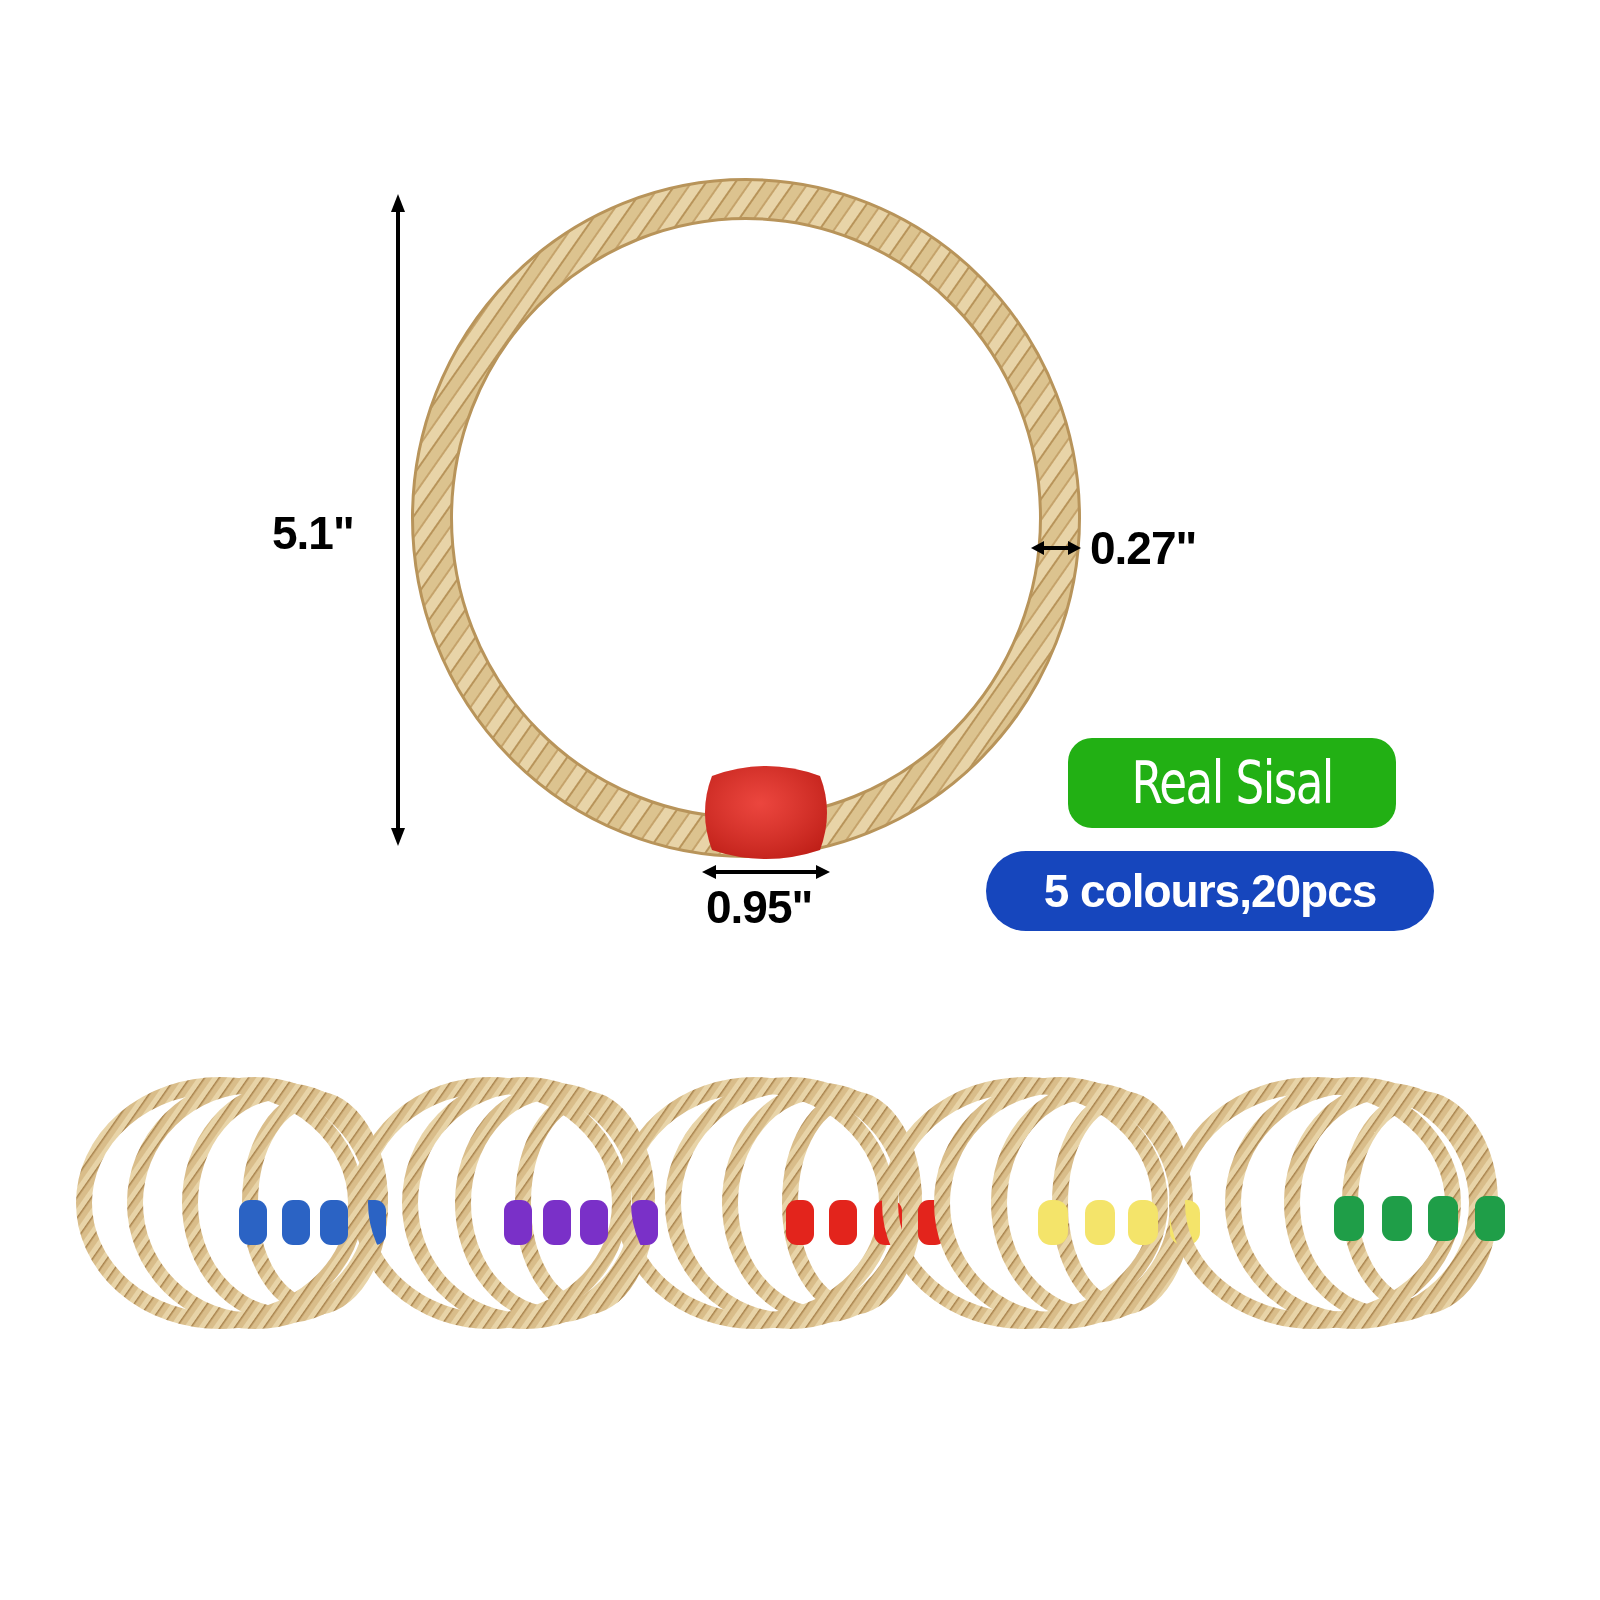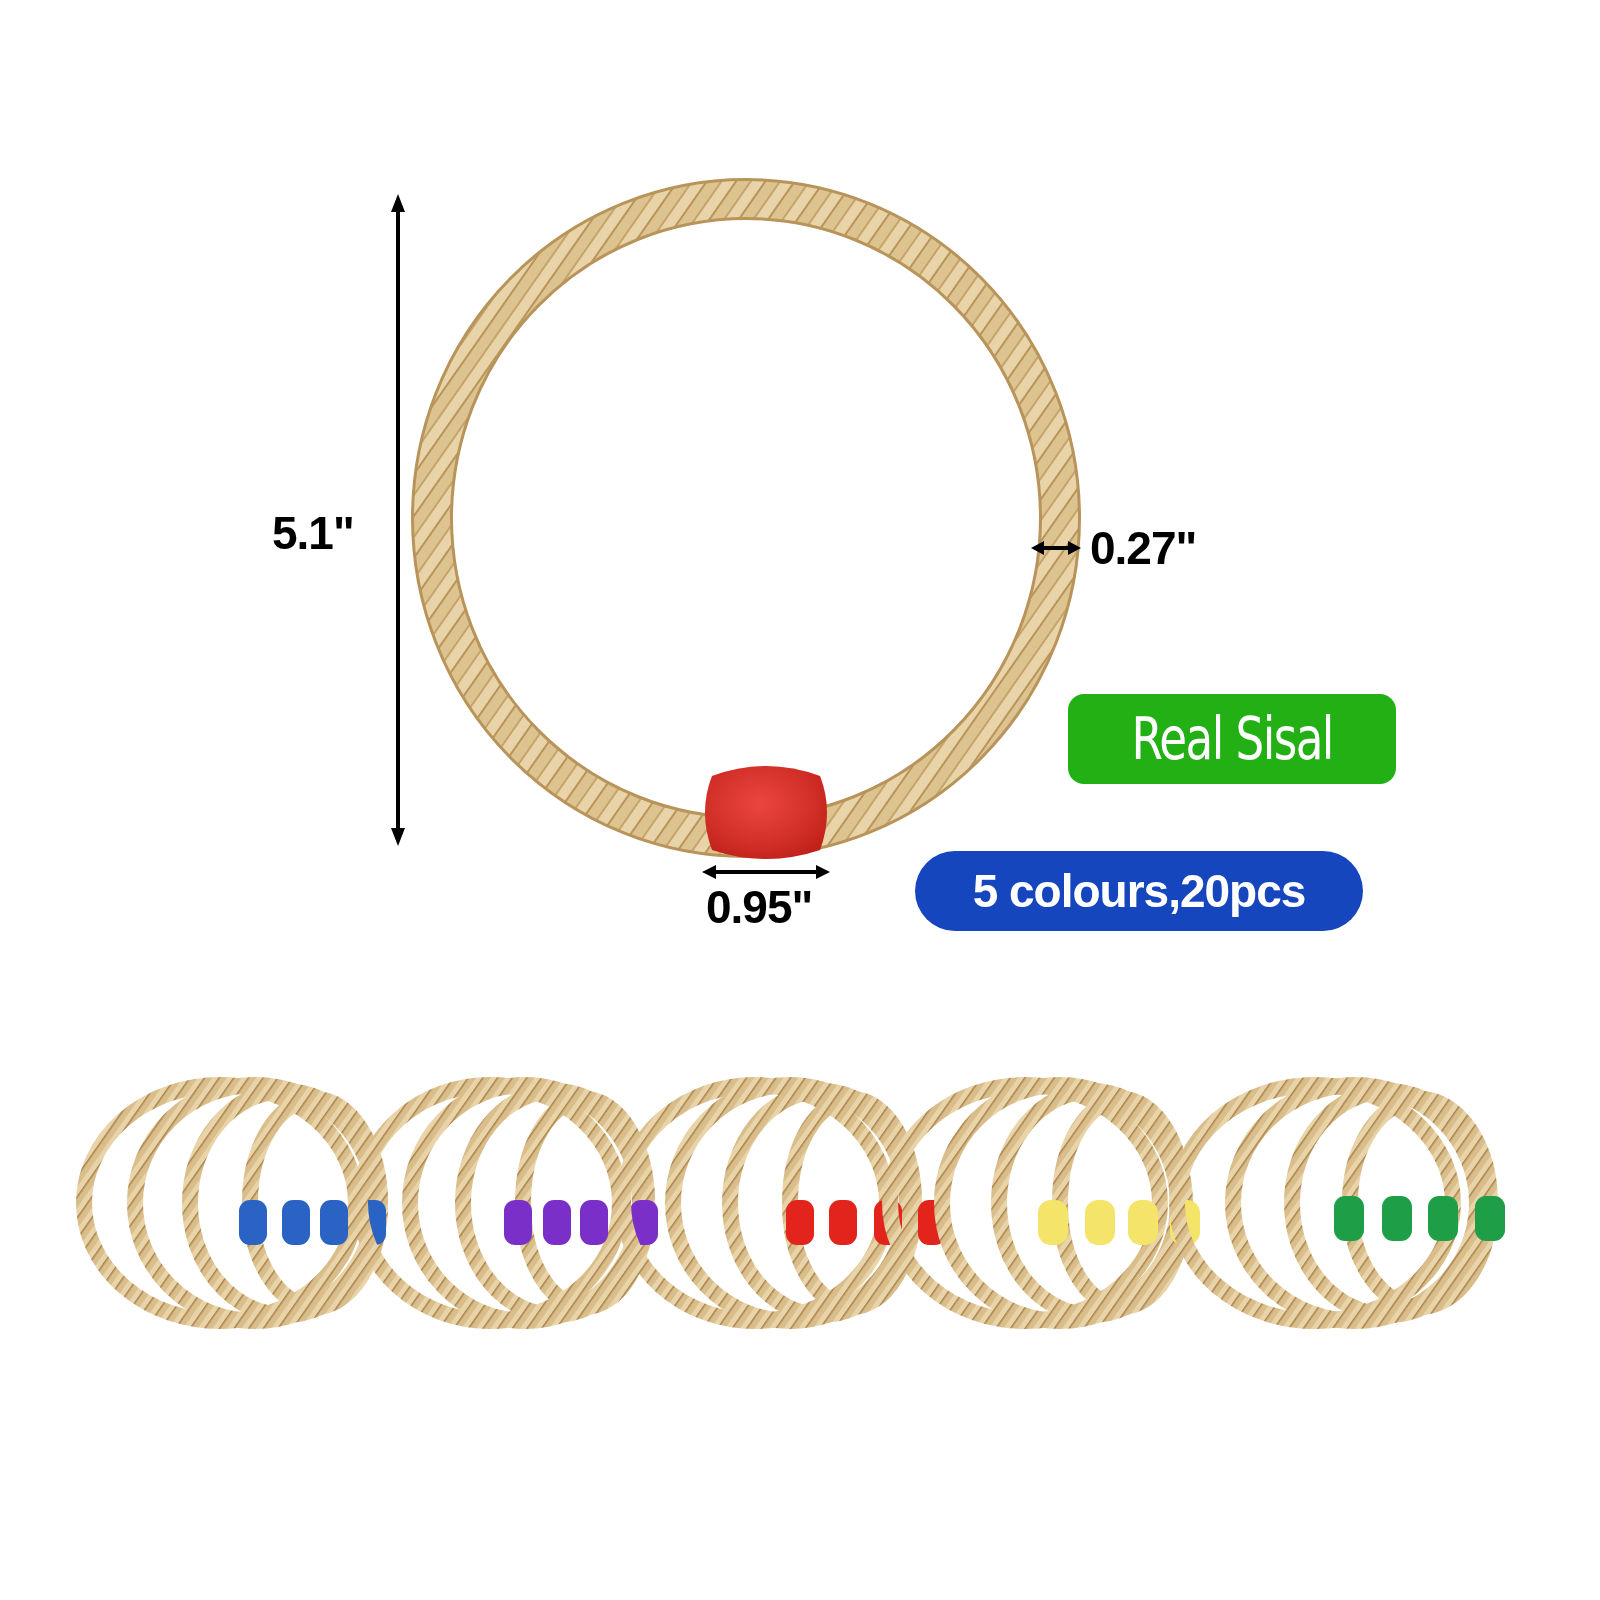--- a/index.html
+++ b/index.html
@@ -1,24 +1,24 @@
 <!DOCTYPE html>
 <html><head>
 <meta charset="utf-8">
 <style>
   html, body { margin: 0; padding: 0; background: #ffffff; }
   body { width: 1600px; height: 1600px; position: relative; overflow: hidden;
          font-family: "Liberation Sans", sans-serif; }
   .abs { position: absolute; }
   .dim-label { font-weight: bold; color: #000; font-size: 46px; letter-spacing: -1px; line-height: 1; }
   .badge { position: absolute; display: flex; align-items: center; justify-content: center; color: #fff; }
-  .badge-green { left: 1068px; top: 694px; width: 328px; height: 90px; border-radius: 16px; background: #22b014;
+  .badge-green { left: 1068px; top: 738px; width: 328px; height: 90px; border-radius: 24px; background: #22b014;
                  font-family: "DejaVu Sans", sans-serif; font-size: 58px; letter-spacing: -2px; transform-origin: center; }
   .badge-green span { display: inline-block; transform: scaleX(0.78); }
-  .badge-blue { left: 915px; top: 851px; width: 448px; height: 80px; border-radius: 40px; background: #1646bd;
+  .badge-blue { left: 986px; top: 851px; width: 448px; height: 80px; border-radius: 40px; background: #1646bd;
                 font-weight: bold; font-size: 46px; letter-spacing: -1px; }
   svg { position: absolute; left: 0; top: 0; }
 </style>
 </head>
 <body>
 
 <svg width="1600" height="1600" viewBox="0 0 1600 1600">
   <defs>
     <pattern id="rope" width="24" height="24" patternUnits="userSpaceOnUse" patternTransform="rotate(35)">
       <rect width="24" height="24" fill="#dcc38f"></rect>

